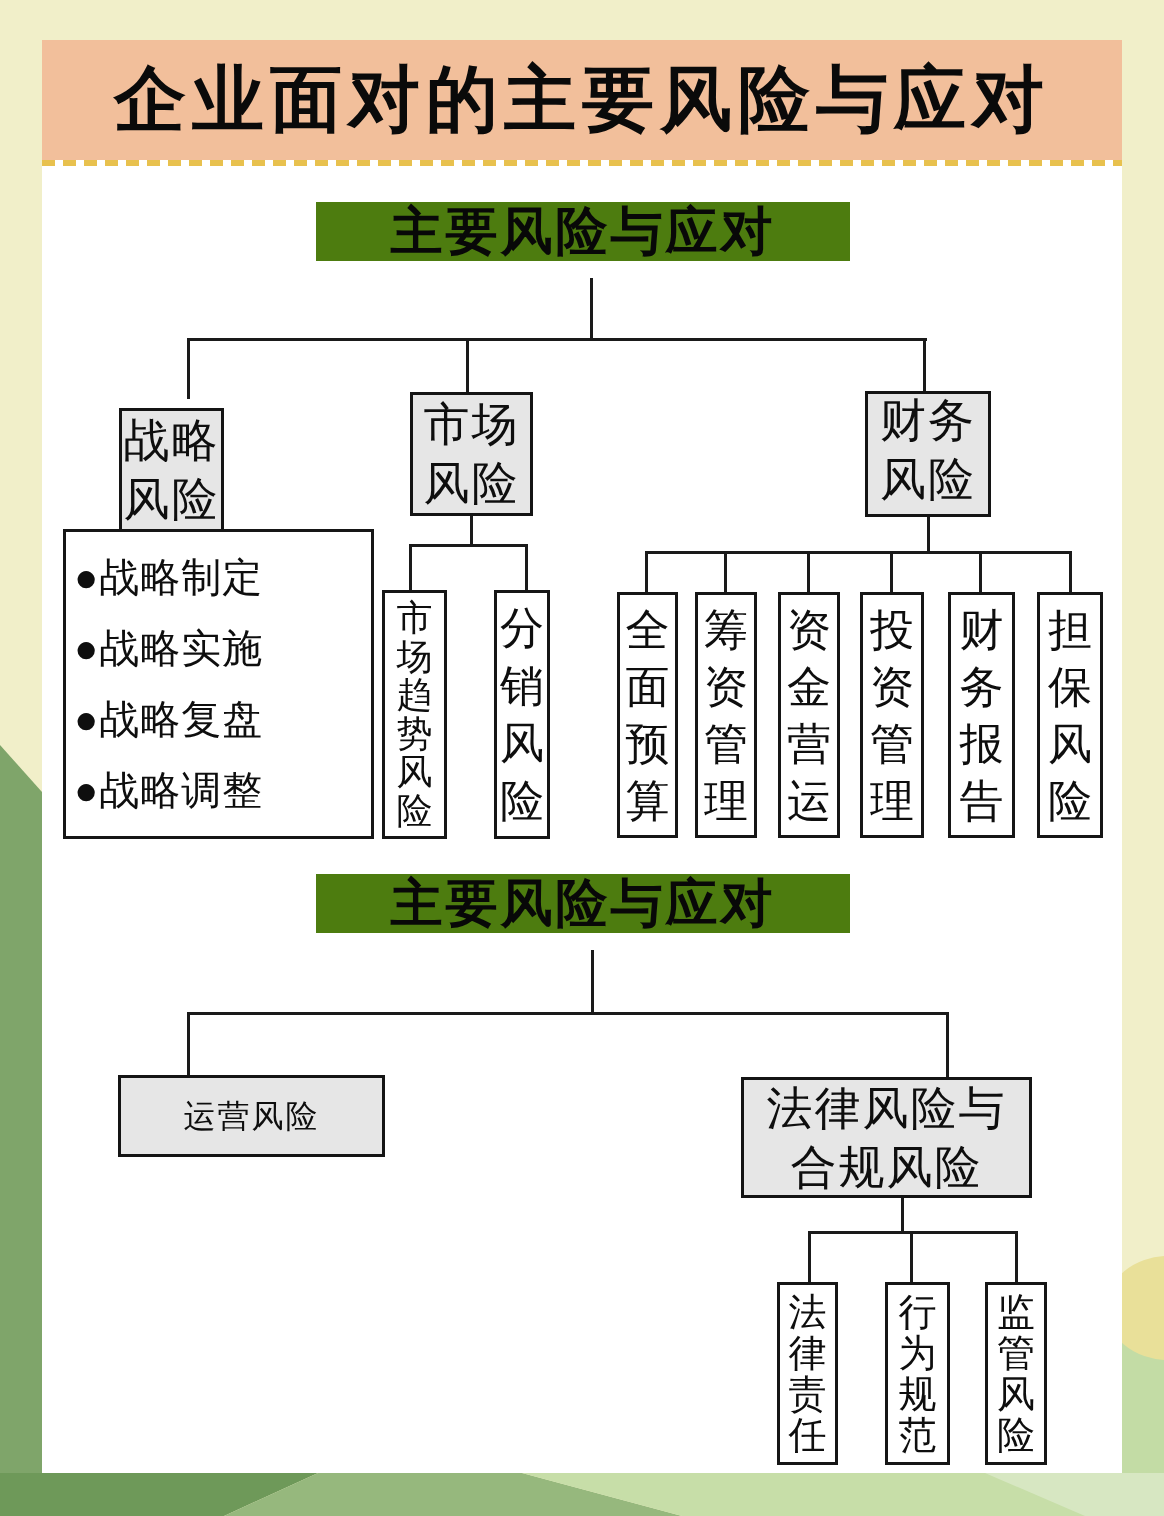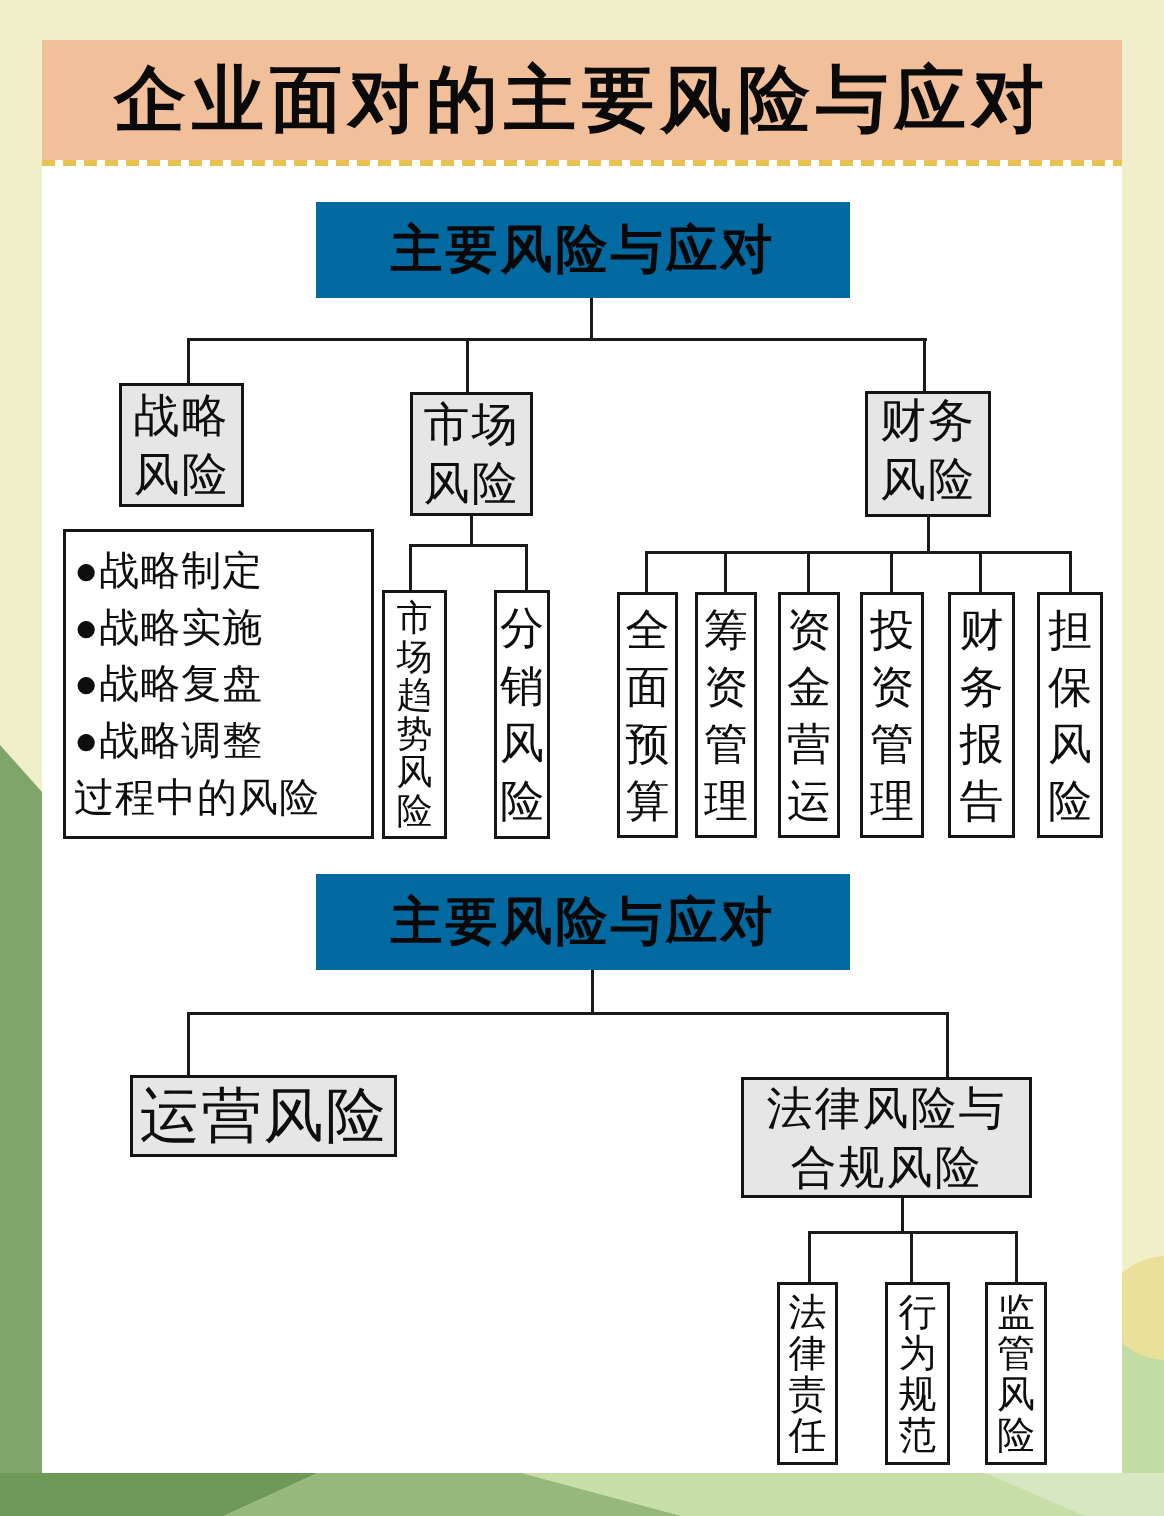--- a/index.html
+++ b/index.html
@@ -16,21 +16,21 @@
     display:flex;align-items:center;justify-content:center;
   }
   .banner .t{
     font-family:"DejaVu Serif", serif;font-weight:700;font-size:72px;letter-spacing:6px;color:#0a0a0a;
   }
   .dashline{
     position:absolute;left:42px;top:160px;width:1080px;height:6px;z-index:3;
     background:repeating-linear-gradient(90deg,#E8C14E 0 13px,#ffffff 13px 21px);
   }
   .sec-header{
-    position:absolute;left:316px;width:534px;height:96px;background:#0369a1;z-index:3;
+    position:absolute;left:316px;width:534px;height:59px;background:#4d7c0f;z-index:3;
     display:flex;align-items:center;justify-content:center;
     font-weight:900;font-size:52px;letter-spacing:3px;color:#080808;
   }
   .node{
     position:absolute;background:#E6E6E6;border:3px solid #141414;z-index:3;box-sizing:border-box;
     display:flex;flex-direction:column;align-items:center;justify-content:center;
     font-size:46px;font-weight:500;line-height:1.28;letter-spacing:2px;
   }
   .whitebox{
     position:absolute;background:#ffffff;border:3px solid #161616;z-index:3;box-sizing:border-box;
@@ -45,21 +45,21 @@
   .f36{font-size:36px;}
   .bullets{
     padding:10px 8px;display:flex;flex-direction:column;justify-content:space-around;
     font-size:40px;font-weight:500;letter-spacing:1px;white-space:nowrap;
   }
   .paragraph{
     padding:8px 10px;display:flex;flex-direction:column;justify-content:space-around;
     font-size:38px;font-weight:500;letter-spacing:0.5px;white-space:nowrap;
   }
   .ln{position:absolute;background:#1a1a1a;z-index:2;}
-  .op-label{font-size:60px;font-weight:500;letter-spacing:2px;margin-left:12px;}
+  .op-label{font-size:32px;font-weight:500;letter-spacing:2px;}
 </style>
 </head>
 <body>
 
 <div class="stage">
 
   <svg class="bg" width="1164" height="1516" viewBox="0 0 1164 1516">
     <rect x="0" y="0" width="1164" height="1516" fill="#F1EFC9"></rect>
     <polygon points="0,745 42,792 42,1516 0,1516" fill="#7FA56A"></polygon>
     <rect x="1118" y="1322" width="46" height="194" fill="#C3DCA5"></rect>
@@ -78,39 +78,38 @@
   <div class="dashline"></div>
 
   <div class="sec-header" style="top:202px;">主要风险与应对</div>
 
   <i class="ln" style="left:590px;top:278px;width:3px;height:62px;"></i>
   <i class="ln" style="left:187px;top:338px;width:740px;height:3px;"></i>
   <i class="ln" style="left:187px;top:338px;width:3px;height:61px;"></i>
   <i class="ln" style="left:466px;top:338px;width:3px;height:56px;"></i>
   <i class="ln" style="left:923px;top:338px;width:3px;height:55px;"></i>
 
-  <div class="node" style="left:119px;top:383px;width:125px;height:124px;">
+  <div class="node" style="left:119px;top:408px;width:105px;height:124px;">
     <span>战略</span>
     <span>风险</span>
   </div>
   <div class="node" style="left:410px;top:392px;width:123px;height:124px;">
     <span>市场</span>
     <span>风险</span>
   </div>
   <div class="node" style="left:865px;top:391px;width:126px;height:126px;font-family:Liberation Mono, monospace;">
     <span>财务</span>
     <span>风险</span>
   </div>
 
   <div class="whitebox bullets" style="left:63px;top:529px;width:311px;height:310px;">
     <div>●战略制定</div>
     <div>●战略实施</div>
     <div>●战略复盘</div>
     <div>●战略调整</div>
-    <div>过程中的风险</div>
   </div>
 
   <i class="ln" style="left:470px;top:516px;width:3px;height:31px;"></i>
   <i class="ln" style="left:409px;top:544px;width:119px;height:3px;"></i>
   <i class="ln" style="left:409px;top:544px;width:3px;height:48px;"></i>
   <i class="ln" style="left:525px;top:544px;width:3px;height:48px;"></i>
 
   <div class="whitebox vbox f36" style="left:382px;top:590px;width:65px;height:249px;">
       <span>市</span>
       <span>场</span>

